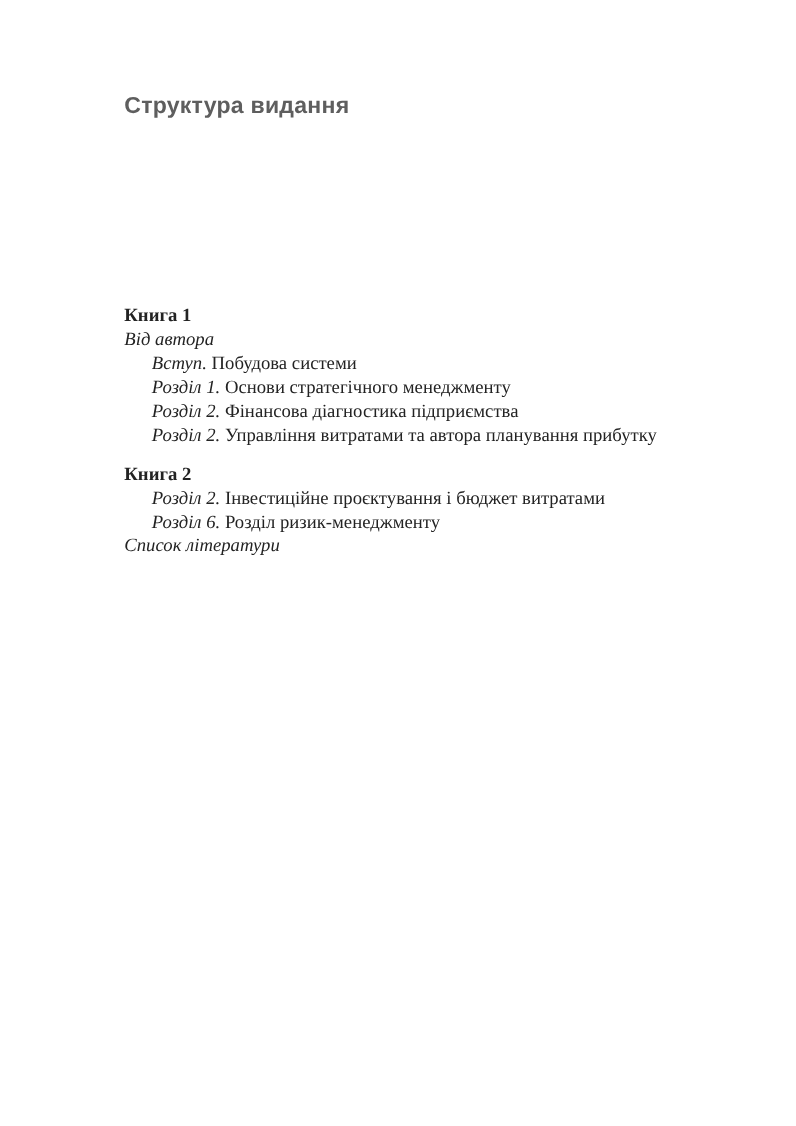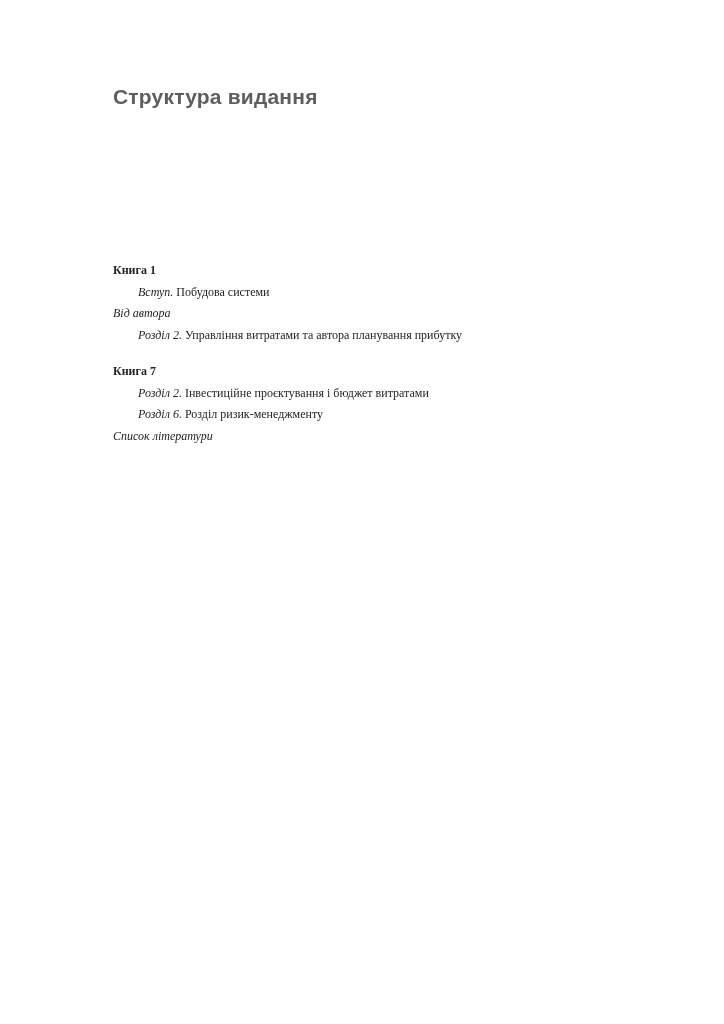--- a/index.html
+++ b/index.html
@@ -24,23 +24,23 @@
     font-family: "Liberation Sans", sans-serif;
     font-weight: 700;
     font-size: 21px;
     line-height: 26px;
     letter-spacing: 0.2px;
     color: #5e5e5e;
   }
   .toc {
     position: absolute;
     left: 113px;
-    top: 260px;
+    top: 276px;
     width: 540px;
-    font-size: 12px;
+    font-size: 17px;
     line-height: 21.7px;
   }
   .toc p {
     margin: 0;
     padding: 0;
   }
   .heading {
     font-weight: 700;
   }
   .entry.indent {
@@ -57,27 +57,29 @@
 <body>
 
 <div class="sheet">
 
   <h1 class="page-title">Структура видання</h1>
 
   <div class="toc">
 
     <div class="section section-1">
       <p class="heading">Книга 1</p>
+      <p class="entry"><span class="it">Від автора</span></p>
       <p class="entry indent"><span class="it">Вступ.</span> <span>Побудова системи</span></p>
-      <p class="entry"><span class="it">Від автора</span></p>
+      <p class="entry indent"><span class="it">Розділ 1.</span> <span>Основи стратегічного менеджменту</span></p>
+      <p class="entry indent"><span class="it">Розділ 2.</span> <span>Фінансова діагностика підприємства</span></p>
       <p class="entry indent"><span class="it">Розділ 2.</span> <span>Управління витратами та автора планування прибутку</span></p>
     </div>
 
     <div class="section section-2">
-      <p class="heading">Книга 7</p>
+      <p class="heading">Книга 2</p>
       <p class="entry indent"><span class="it">Розділ 2.</span> <span>Інвестиційне проєктування і бюджет витратами</span></p>
       <p class="entry indent"><span class="it">Розділ 6.</span> <span>Розділ ризик-менеджменту</span></p>
       <p class="entry"><span class="it">Список літератури</span></p>
     </div>
 
   </div>
 
 </div>
 
 </body></html>

